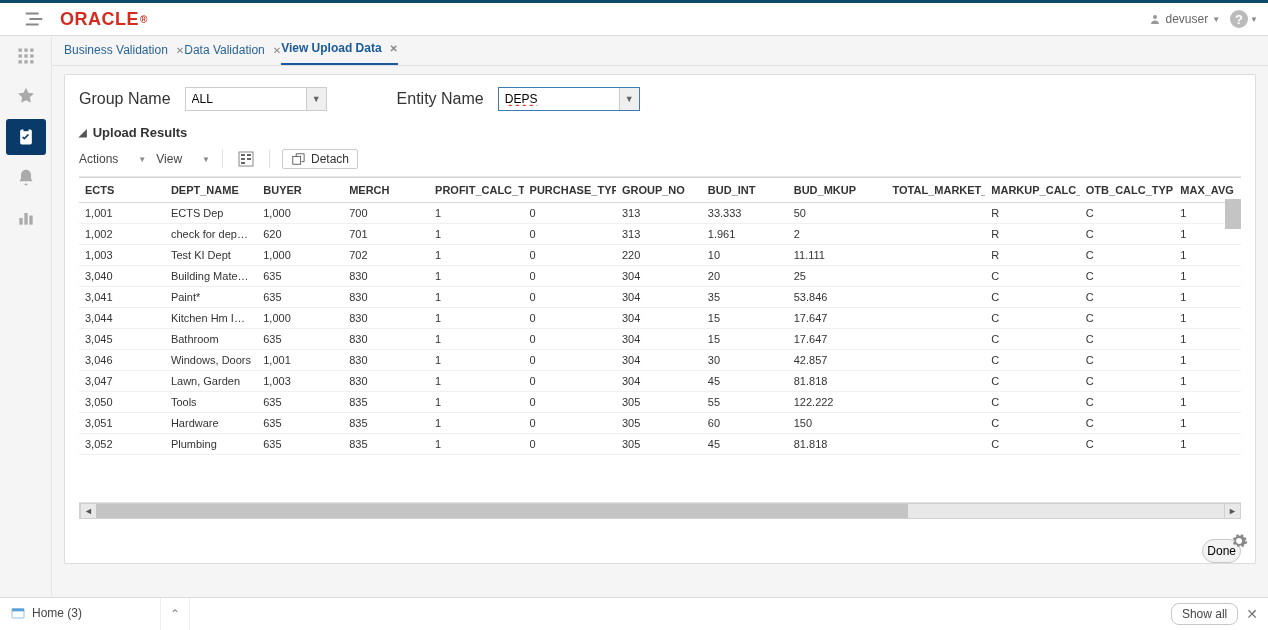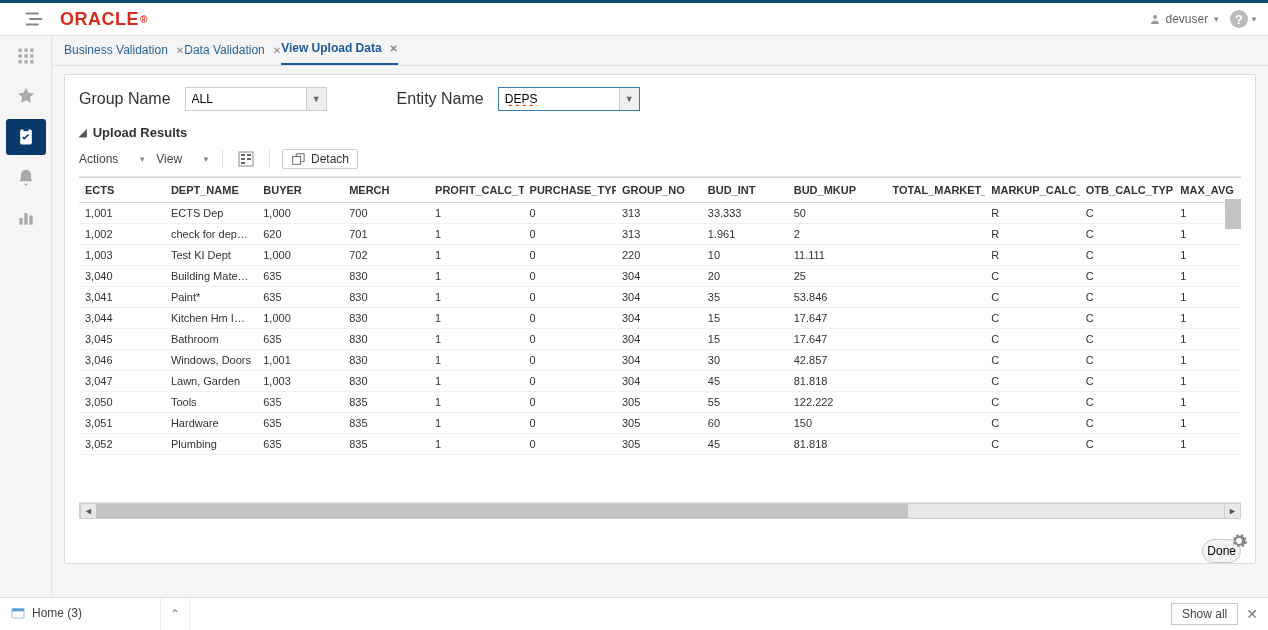--- a/index.html
+++ b/index.html
@@ -65,21 +65,21 @@
 .done-row { display: flex; justify-content: flex-end; margin-top: 20px; }
 .done-btn { background: #f3f3f3; border: 1px solid #c7c7c7; border-radius: 12px; padding: 4px 4px; font-size: 12px; cursor: pointer; }
 
 .cog-corner { position: absolute; right: 20px; bottom: 44px; color: #888; }
 
 
 .taskbar { position: absolute; left: 0; right: 0; bottom: 0; height: 33px; background: #fff; border-top: 1px solid #dcdcdc; display: flex; align-items: center; padding: 0 10px; font-size: 12px; color: #444; }
 .taskbar .task-home { display: flex; align-items: flex-start; gap: 6px; flex: 0 0 150px; }
 .taskbar .task-chev { flex: 0 0 30px; text-align: center; color: #888; cursor: pointer; border-left: 1px solid #eee; border-right: 1px solid #eee; height:100%; display:flex; align-items:center; justify-content:center; }
 .taskbar .spacer { flex: 1; }
-.taskbar .showall { border: 1px solid #c7c7c7; border-radius: 0; padding: 3px 10px; cursor: pointer; margin-right: 8px; }
+.taskbar .showall { border: 1px solid #c7c7c7; border-radius: 8px; padding: 3px 10px; cursor: pointer; margin-right: 8px; }
 .taskbar .closex { color: #777; cursor: pointer; font-size: 14px; }
 
 .tri-down { font-size: 8px; color: #888; }
 </style>
 </head>
 <body>
 
 <div class="topbar">
   <div class="menu-toggle">
     <svg viewBox="0 0 24 24" width="22" height="22" fill="none" stroke="#888" stroke-width="2">

